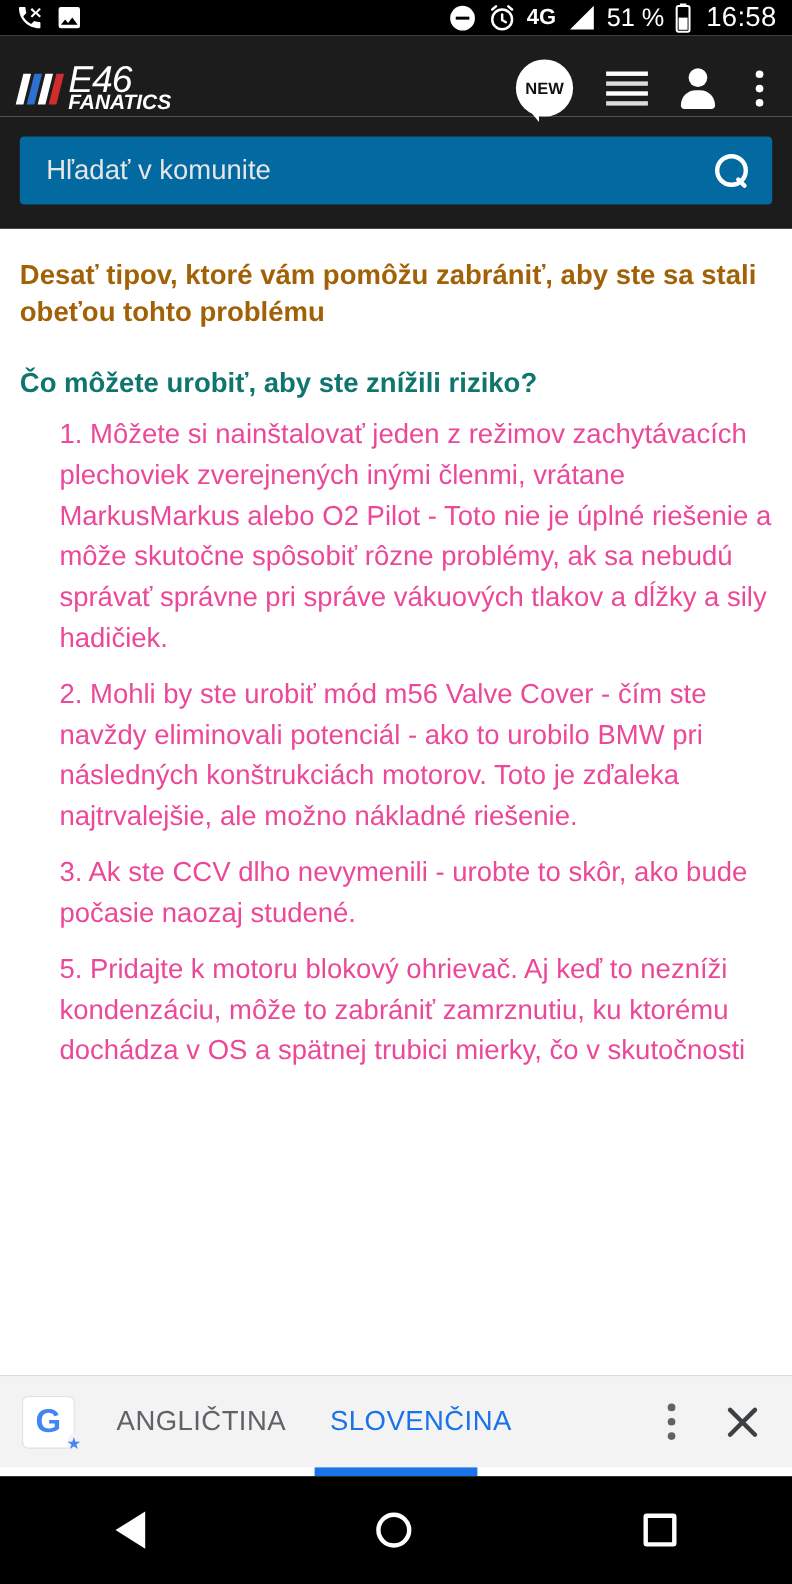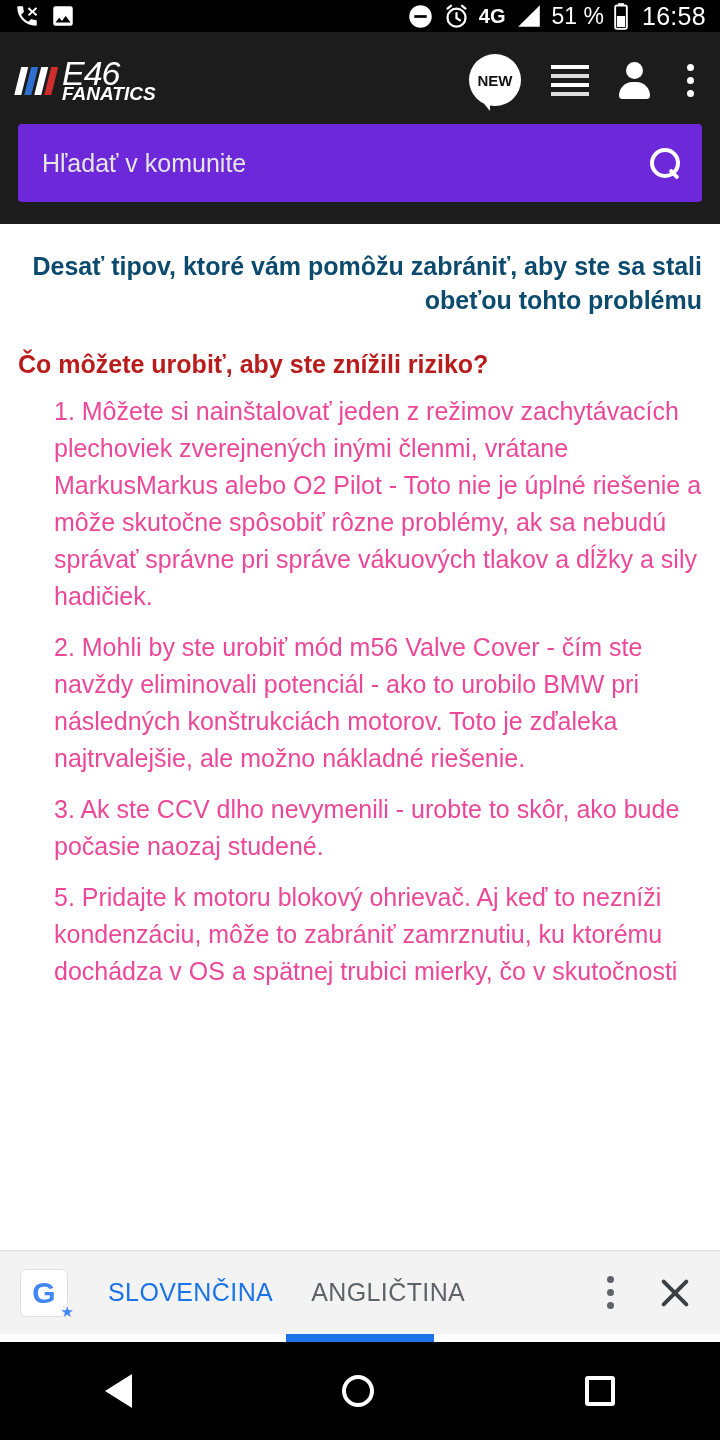--- a/index.html
+++ b/index.html
@@ -65,42 +65,42 @@
   }
   .icon-person:after {
     content:""; position:absolute; top:20px; left:0; width:31px; height:17px;
     border-radius:16px 16px 4px 4px; background:#fff;
   }
   .icon-kebab { display:flex; flex-direction:column; gap:6px; align-items:center; padding:2px 8px; }
   .icon-kebab i { width:7px; height:7px; border-radius:50%; background:#fff; display:block; }
 
   .search-wrap { padding:18px 18px 22px 18px; background:#1c1c1c; }
   .search-box {
-    background:#6d28d9; height:78px; border-radius:4px;
+    background:#0369a1; height:62px; border-radius:4px;
     display:flex; align-items:center; justify-content:space-between;
     padding:0 22px 0 24px;
   }
   .search-text { color:#e6e6e6; font-size:25px; }
   .mag { width:30px; height:30px; position:relative; }
   .mag:before {
     content:""; position:absolute; width:22px; height:22px; border:4px solid #fff;
     border-radius:50%; top:0; left:0;
   }
   .mag:after {
     content:""; position:absolute; width:4px; height:12px; background:#fff;
     transform:rotate(-45deg); top:20px; left:22px; border-radius:2px;
   }
 
   
   .article { padding:26px 18px 0 18px; }
   .art-title {
-    color:#0c4a6e; font-size:25px; font-weight:700; line-height:1.35;text-align:right;
+    color:#a16207; font-size:25px; font-weight:700; line-height:1.35;
   }
   .art-sub {
-    color:#b91c1c; font-size:25px; font-weight:700; margin-top:32px;
+    color:#0f766e; font-size:25px; font-weight:700; margin-top:32px;
   }
   .para {
     color:#ec4899; font-size:25px; line-height:1.48;
     margin-top:14px; padding-left:36px;
   }
 
   
   .translate-bar {
     position:absolute; left:0; bottom:106px; width:720px; height:84px;
     background:#f3f3f3; display:flex; align-items:center; padding:0 20px;
@@ -245,22 +245,22 @@
   <p class="para">2. Mohli by ste urobiť mód m56 Valve Cover - čím ste navždy eliminovali potenciál - ako to urobilo BMW pri následných konštrukciách motorov. Toto je zďaleka najtrvalejšie, ale možno nákladné riešenie.</p>
   <p class="para">3. Ak ste CCV dlho nevymenili - urobte to skôr, ako bude počasie naozaj studené.</p>
   <p class="para">5. Pridajte k motoru blokový ohrievač. Aj keď to nezníži kondenzáciu, môže to zabrániť zamrznutiu, ku ktorému dochádza v OS a spätnej trubici mierky, čo v skutočnosti</p>
 </div>
 
 <div class="blue-stub"></div>
 <div class="translate-bar">
   <div class="g-logo">
     <span>G</span>
   </div>
+  <div class="lang">ANGLIČTINA</div>
   <div class="lang active">SLOVENČINA</div>
-  <div class="lang">ANGLIČTINA</div>
   <div class="tr-right">
     <div class="tr-kebab">
         <i></i>
         <i></i>
         <i></i>
       </div>
     <div class="tr-close"></div>
   </div>
 </div>
 

